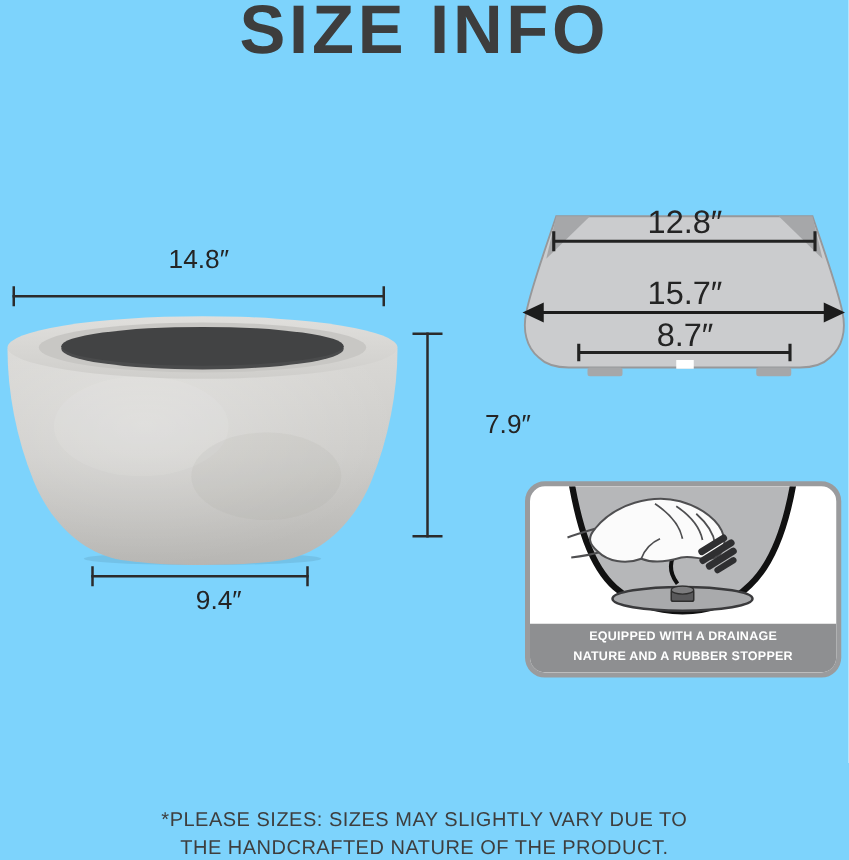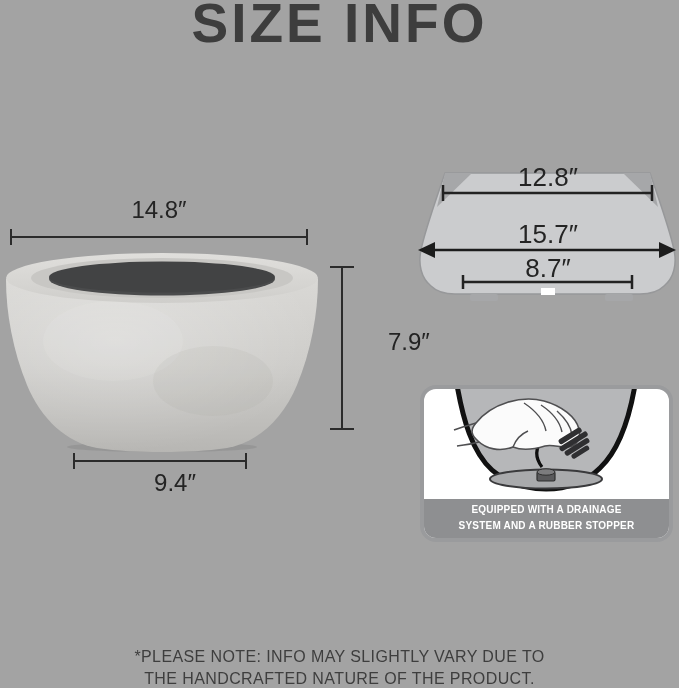--- a/index.html
+++ b/index.html
@@ -1,23 +1,23 @@
 <!DOCTYPE html>
 <html><head>
 <meta charset="utf-8">
 <style>
   html,body{margin:0;padding:0;background:#fff;}
-  #canvas{position:relative;width:679px;height:688px;background:#a3a3a3;overflow:hidden;
+  #canvas{position:relative;width:679px;height:688px;background:#7dd3fc;overflow:hidden;
           font-family:"Liberation Sans","DejaVu Sans",sans-serif;color:#2b2b2b;}
   .abs{position:absolute;}
   
   .title{left:0;right:0;top:-6px;text-align:center;font-size:55px;line-height:58px;
          font-weight:800;letter-spacing:3px;color:#3d3d3d;}
   
-  .dimlabel{font-size:24px;font-weight:500;color:#242424;text-align:center;}
+  .dimlabel{font-size:21px;font-weight:500;color:#242424;text-align:center;}
   
   .hdim{height:16px;}
   .hdim .line{position:absolute;left:0;right:0;top:7px;height:2px;background:#2b2b2b;}
   .hdim .tick{position:absolute;top:0;width:2px;height:16px;background:#2b2b2b;}
   .hdim .tick.l{left:0;} .hdim .tick.r{right:0;}
   
   .vdim{width:24px;}
   .vdim .line{position:absolute;top:0;bottom:0;left:11px;width:2px;background:#2b2b2b;}
   .vdim .tick{position:absolute;left:0;width:24px;height:2px;background:#2b2b2b;}
   .vdim .tick.t{top:0;} .vdim .tick.b{bottom:0;}
@@ -148,22 +148,22 @@
             <rect x="-13" y="-10" width="26" height="5.5" rx="2.5" fill="#2f2f31"></rect>
             <rect x="-16" y="-3.5" width="32" height="5.5" rx="2.5" fill="#2f2f31"></rect>
             <rect x="-14" y="3" width="28" height="5.5" rx="2.5" fill="#2f2f31"></rect>
             <rect x="-10" y="9.5" width="20" height="5" rx="2.5" fill="#2f2f31"></rect>
           </g>
         </g>
       </svg>
     </div>
     <div class="band">
       <div>EQUIPPED WITH A DRAINAGE</div>
-      <div>SYSTEM AND A RUBBER STOPPER</div>
+      <div>NATURE AND A RUBBER STOPPER</div>
     </div>
   </div>
 
   <div class="abs note">
-    <div>*PLEASE NOTE: INFO MAY SLIGHTLY VARY DUE TO</div>
+    <div>*PLEASE SIZES: SIZES MAY SLIGHTLY VARY DUE TO</div>
     <div>THE HANDCRAFTED NATURE OF THE PRODUCT.</div>
   </div>
 
 </div>
 
 </body></html>

